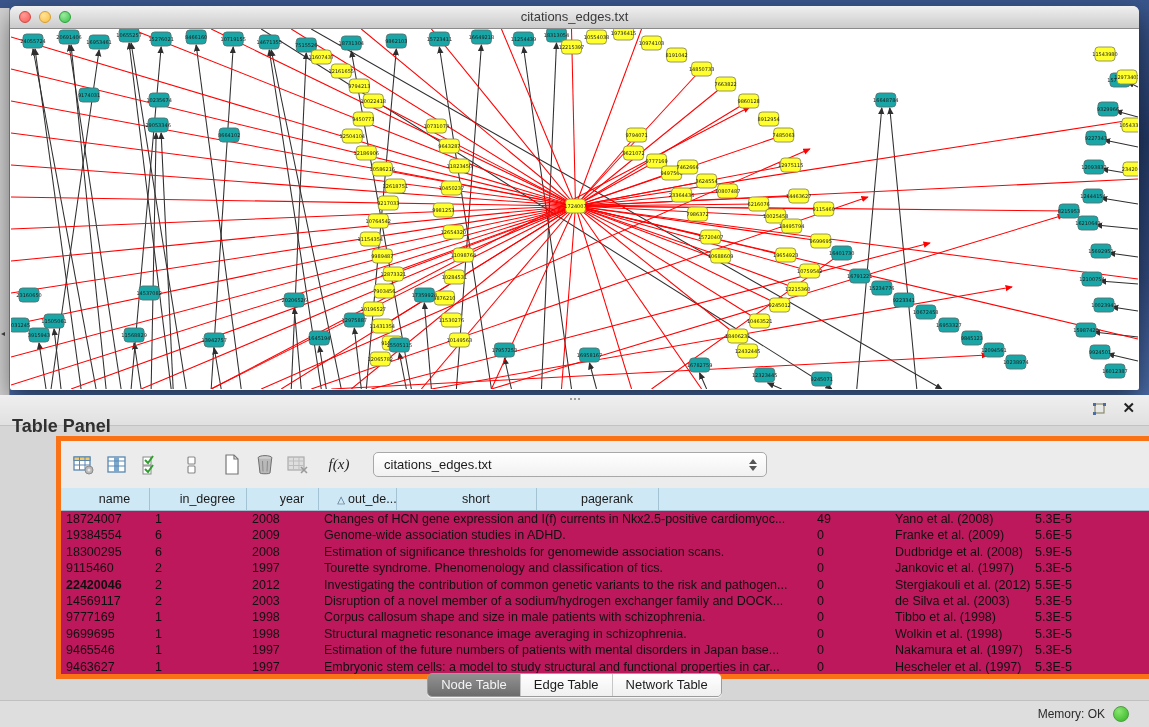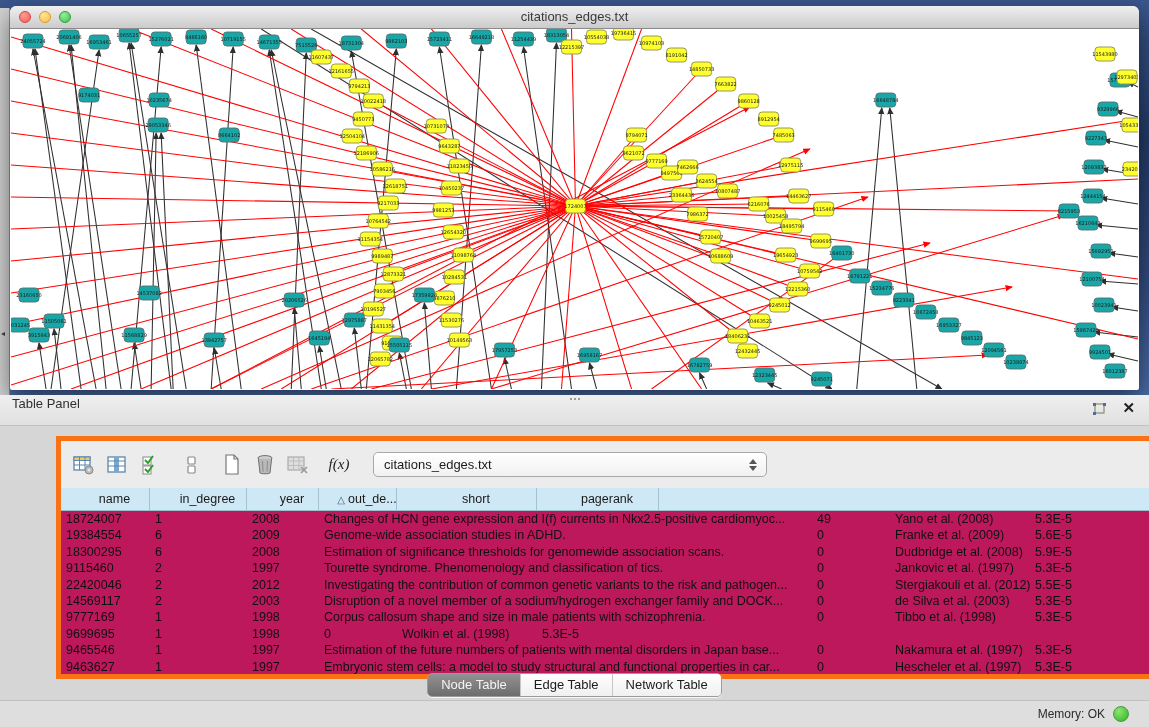--- a/index.html
+++ b/index.html
@@ -28,21 +28,21 @@
   .e-black{stroke:#2e2e2e;stroke-width:1.05;}
   .n-yellow{fill:#ffff2e;stroke:#8c8c50;stroke-width:.9;}
   .n-teal{fill:#18a6a6;stroke:#56706f;stroke-width:.9;}
   .n-label{font-size:5px;fill:#1c1c1c;text-anchor:middle;font-family:"DejaVu Sans",sans-serif;}
 
   
   .table-panel{position:absolute;top:395px;left:0;width:1149px;height:332px;background:#d6d6d6;}
   .panel-titlebar{position:relative;height:30px;background:linear-gradient(#efefef,#e0e0e0);border-bottom:1px solid #c2c2c2;}
   .grip{position:absolute;left:50%;top:2px;width:12px;height:4px;margin-left:-6px;
     background:radial-gradient(circle,#9a9a9a 1px,transparent 1.4px);background-size:4px 4px;}
-  .panel-title{position:absolute;left:12px;top:1px;font-size:13px;color:#303030;}
+  .panel-title{position:absolute;left:12px;top:21px;font-size:18px;color:#303030;font-weight:bold;}
   .float-btn{position:absolute;right:42px;top:7px;width:16px;height:16px;}
   .close-btn{position:absolute;right:14px;top:4px;font-size:15px;font-weight:bold;color:#222;cursor:default;}
 
   .panel-box{position:absolute;left:10px;top:41px;width:1128px;height:233px;background:#be185d;border:5px solid #f97316;margin-left:46px;}
   .toolbar{position:relative;height:47px;background:#ececec;display:flex;align-items:center;padding-left:8px;box-sizing:border-box;}
   .tool-btn{width:30px;height:30px;display:flex;align-items:center;justify-content:center;background:transparent;border:none;padding:0;margin-right:3px;}
   .sp{width:8px;}
   .fx-label{font-family:"Liberation Serif",serif;font-style:italic;font-size:15px;color:#1f1f1f;}
   .combo{margin-left:16px;width:392px;height:23px;border:1px solid #a8a8a8;border-radius:5px;
     background:linear-gradient(#ffffff,#f1f1f1);display:flex;align-items:center;box-shadow:inset 0 1px 0 #fff;}
@@ -894,21 +894,21 @@
           <div class="tr">
             <div class="td" style="width: 89px;">9115460</div>
             <div class="td" style="width: 97px;">2</div>
             <div class="td" style="width: 72px;">1997</div>
             <div class="td" style="width: 493px;">Tourette syndrome. Phenomenology and classification of tics.</div>
             <div class="td" style="width: 78px;">0</div>
             <div class="td" style="width: 140px;">Jankovic et al. (1997)</div>
             <div class="td" style="width: 122px;">5.3E-5</div>
           </div>
           <div class="tr">
-            <div class="td" style="width: 89px;">22420046</div>
+            <div class="td" style="width: 89px; font-weight: bold;">22420046</div>
             <div class="td" style="width: 97px;">2</div>
             <div class="td" style="width: 72px;">2012</div>
             <div class="td" style="width: 493px;">Investigating the contribution of common genetic variants to the risk and pathogen...</div>
             <div class="td" style="width: 78px;">0</div>
             <div class="td" style="width: 140px;">Stergiakouli et al. (2012)</div>
             <div class="td" style="width: 122px;">5.5E-5</div>
           </div>
           <div class="tr">
             <div class="td" style="width: 89px;">14569117</div>
             <div class="td" style="width: 97px;">2</div>
@@ -924,20 +924,21 @@
             <div class="td" style="width: 72px;">1998</div>
             <div class="td" style="width: 493px;">Corpus callosum shape and size in male patients with schizophrenia.</div>
             <div class="td" style="width: 78px;">0</div>
             <div class="td" style="width: 140px;">Tibbo et al. (1998)</div>
             <div class="td" style="width: 122px;">5.3E-5</div>
           </div>
           <div class="tr">
             <div class="td" style="width: 89px;">9699695</div>
             <div class="td" style="width: 97px;">1</div>
             <div class="td" style="width: 72px;">1998</div>
+            <div class="td" style="width: 493px;">Structural magnetic resonance image averaging in schizophrenia.</div>
             <div class="td" style="width: 78px;">0</div>
             <div class="td" style="width: 140px;">Wolkin et al. (1998)</div>
             <div class="td" style="width: 122px;">5.3E-5</div>
           </div>
           <div class="tr">
             <div class="td" style="width: 89px;">9465546</div>
             <div class="td" style="width: 97px;">1</div>
             <div class="td" style="width: 72px;">1997</div>
             <div class="td" style="width: 493px;">Estimation of the future numbers of patients with mental disorders in Japan base...</div>
             <div class="td" style="width: 78px;">0</div>

